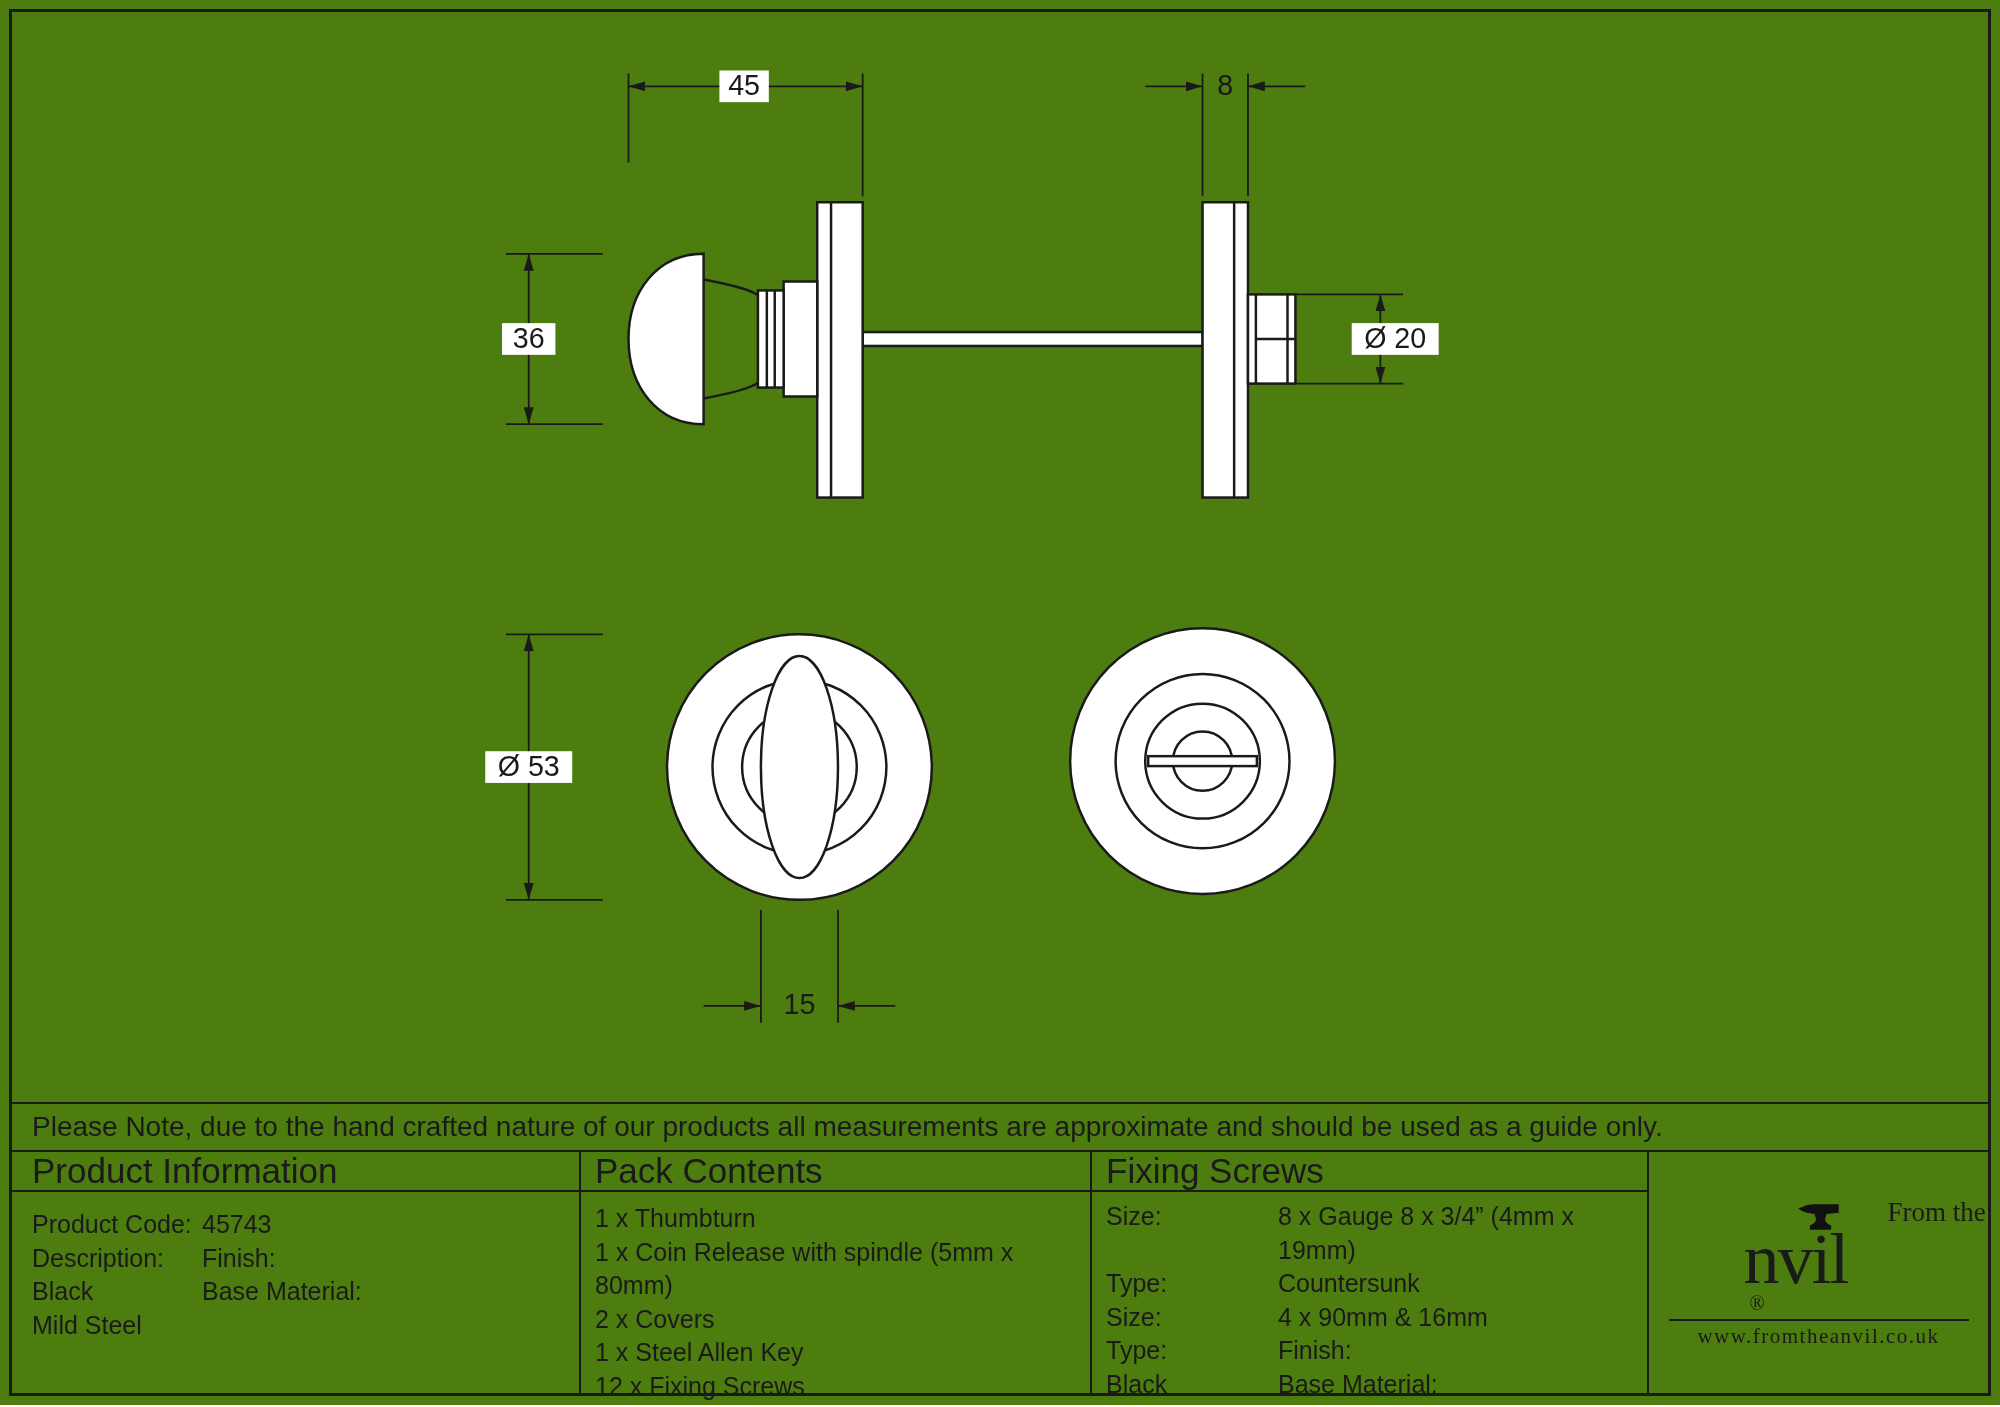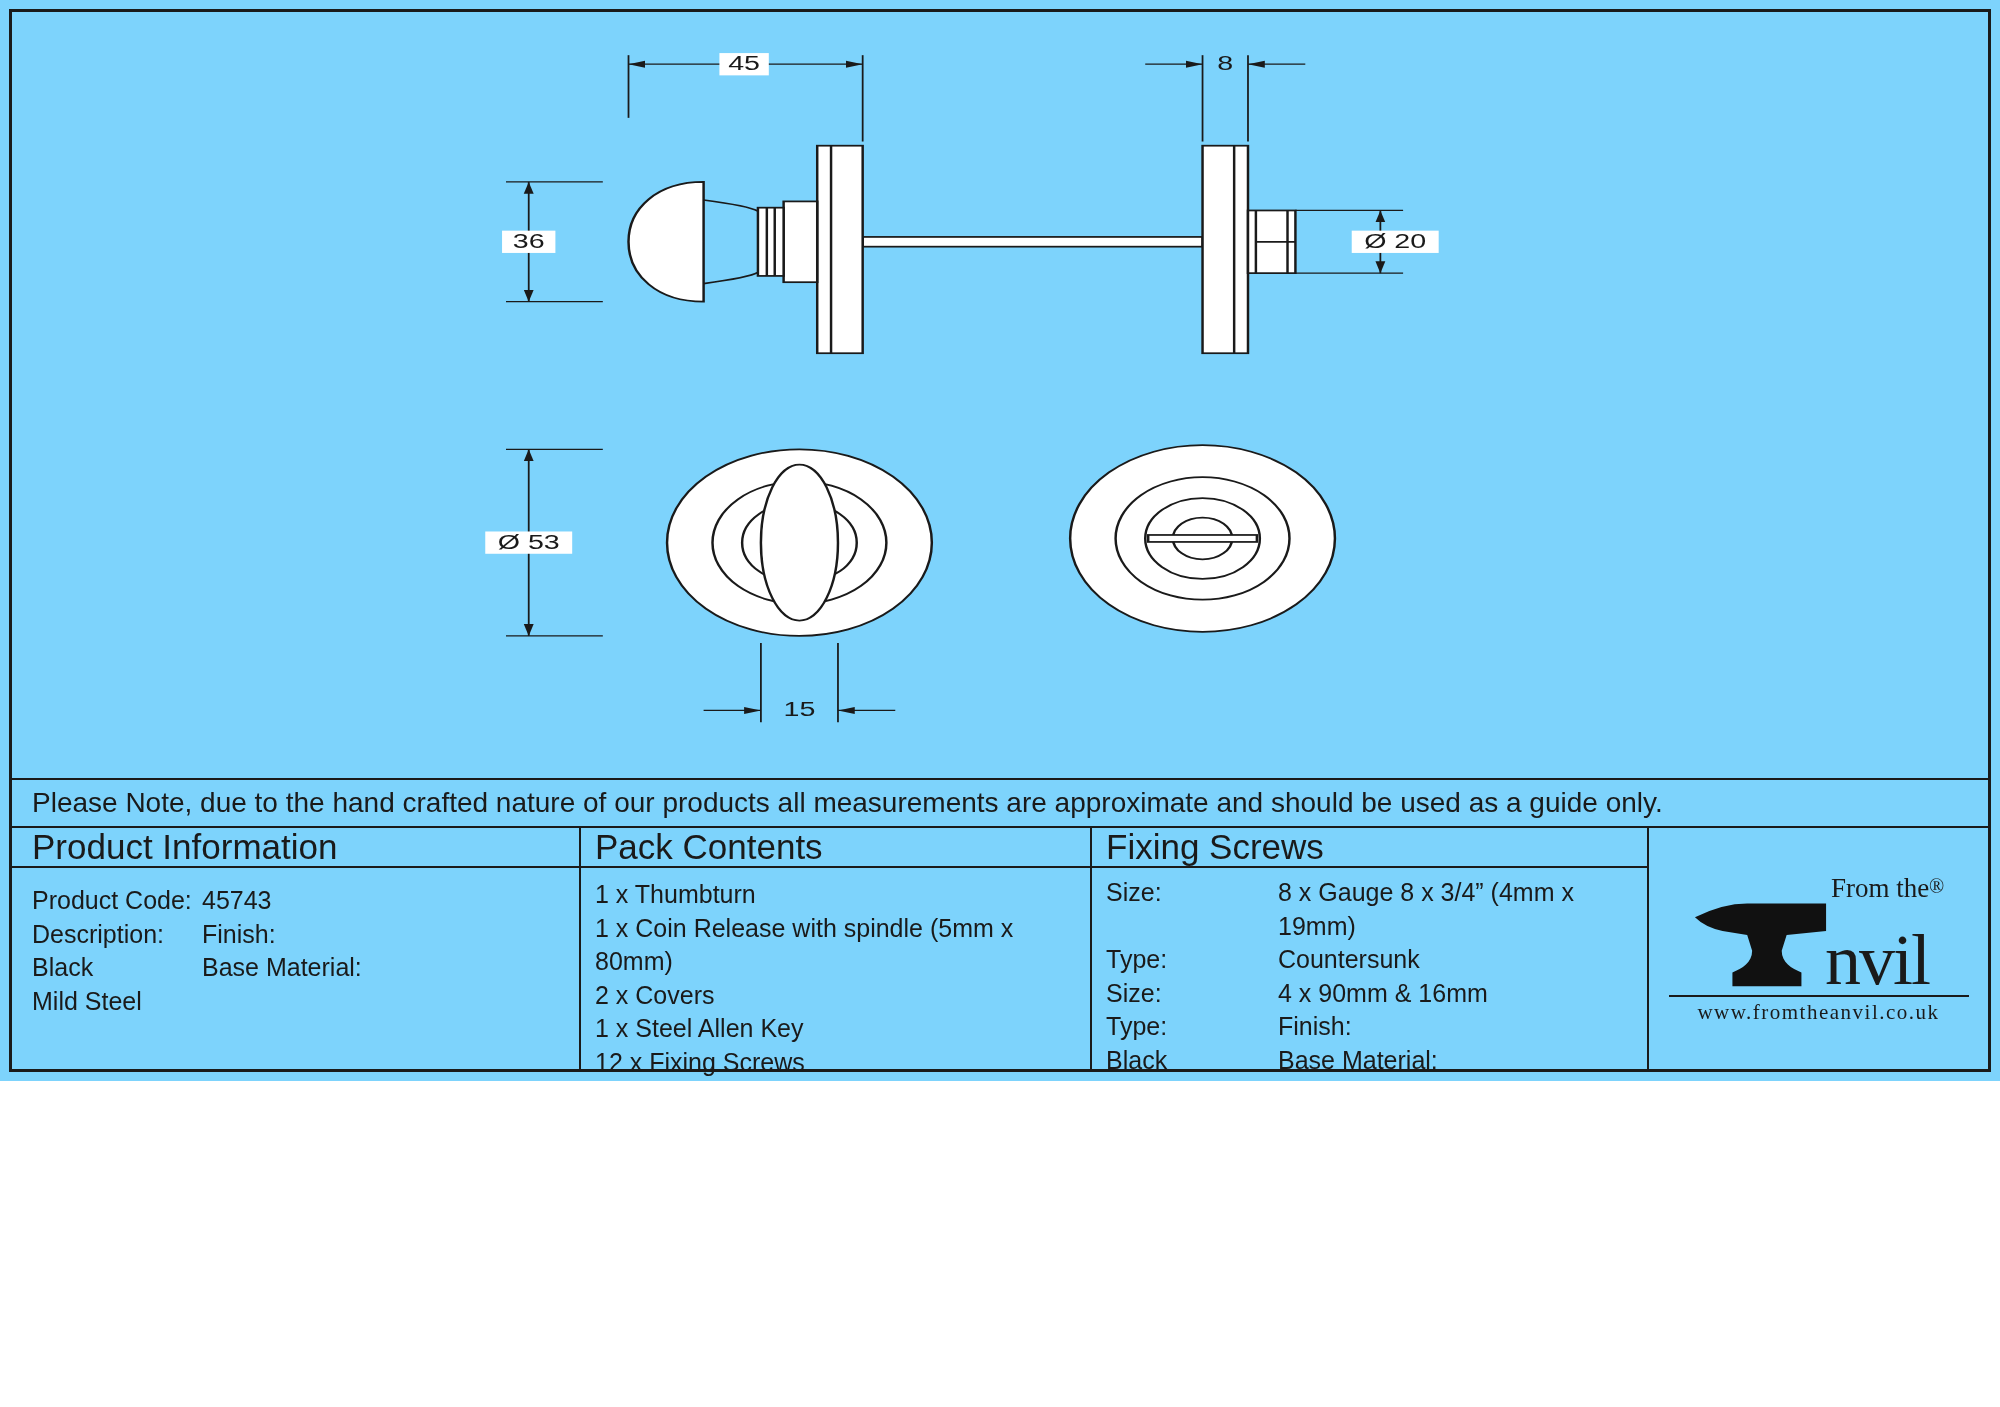--- a/index.html
+++ b/index.html
@@ -1,19 +1,19 @@
 <!DOCTYPE html>
 <html><head>
 <meta charset="utf-8">
 <style>
   html,body{margin:0;padding:0;background:#ffffff;}
   .page{
     position:relative;
-    width:2000px;height:1081px;
-    background:#7dd3fc;
+    width:2000px;height:1405px;
+    background:#4d7c0f;
     font-family:"Liberation Sans", sans-serif;
     color:#1a1a1a;
     box-sizing:border-box;
   }
   .frame{
     position:absolute;
     left:9px;top:9px;right:9px;bottom:9px;
     border:3px solid #1a1a1a;
     display:flex;flex-direction:column;
     box-sizing:border-box;
@@ -65,22 +65,23 @@
     font-size:25px;line-height:33.5px;
     padding:10px 4px 0 14px;
   }
 
   .logo{
     display:flex;flex-direction:column;align-items:center;
     font-family:"Liberation Serif", serif;
   }
   .logo-row{
     position:relative;
-    display:flex;align-items:flex-end;
+    display:flex;align-items:flex-start;
     height:118px;
+    flex-direction:column;
   }
   .anvil-icon{display:block;}
   .brand{
     font-size:72px;
     line-height:0.82;
     letter-spacing:-2px;
     margin-left:-6px;
     font-weight:400;
   }
   .from-the{

